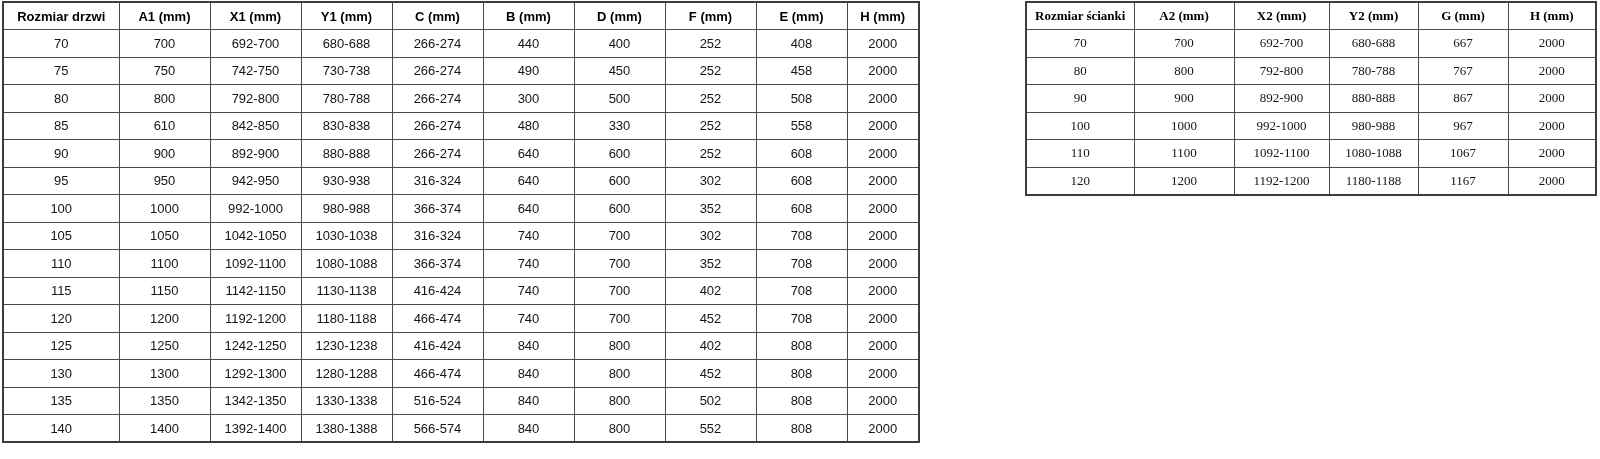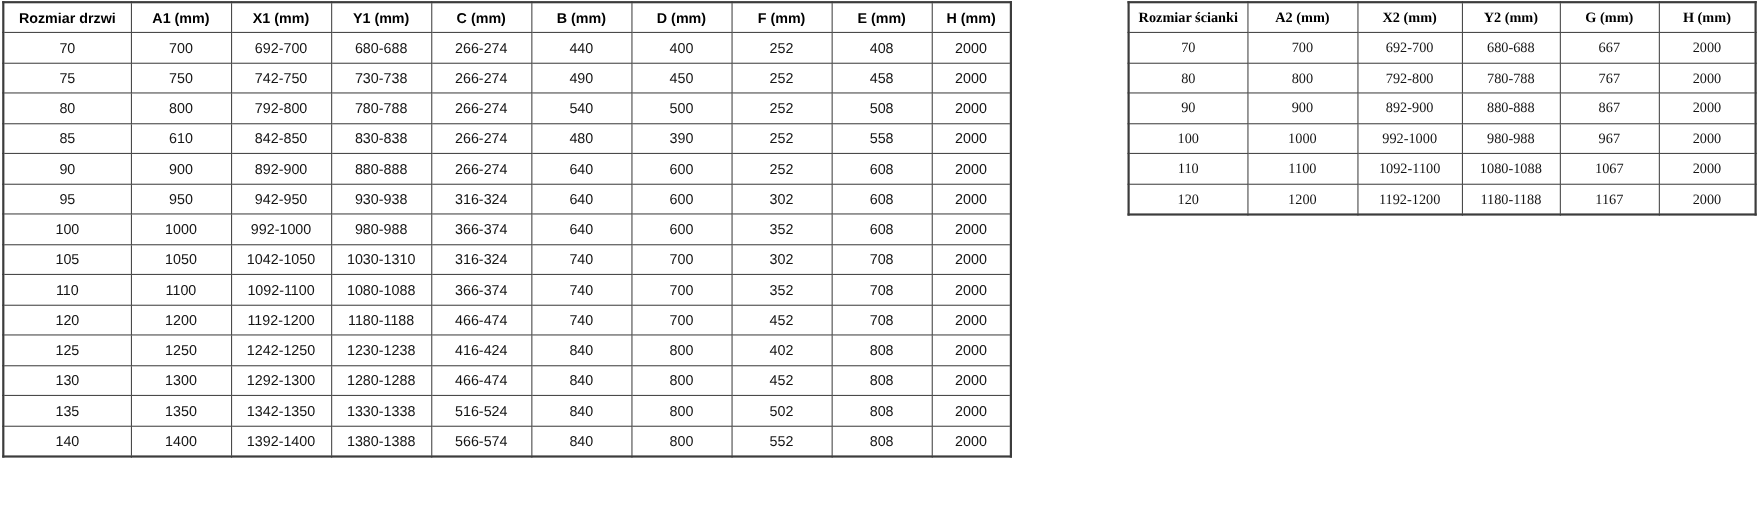--- a/index.html
+++ b/index.html
@@ -107,34 +107,34 @@
             <td>252</td>
             <td>458</td>
             <td>2000</td>
           </tr>
           <tr>
             <td>80</td>
             <td>800</td>
             <td>792-800</td>
             <td>780-788</td>
             <td>266-274</td>
-            <td>540</td>
+            <td>300</td>
             <td>500</td>
             <td>252</td>
             <td>508</td>
             <td>2000</td>
           </tr>
           <tr>
             <td>85</td>
             <td>610</td>
             <td>842-850</td>
             <td>830-838</td>
             <td>266-274</td>
             <td>480</td>
-            <td>390</td>
+            <td>330</td>
             <td>252</td>
             <td>558</td>
             <td>2000</td>
           </tr>
           <tr>
             <td>90</td>
             <td>900</td>
             <td>892-900</td>
             <td>880-888</td>
             <td>266-274</td>
@@ -165,37 +165,49 @@
             <td>640</td>
             <td>600</td>
             <td>352</td>
             <td>608</td>
             <td>2000</td>
           </tr>
           <tr>
             <td>105</td>
             <td>1050</td>
             <td>1042-1050</td>
-            <td>1030-1310</td>
+            <td>1030-1038</td>
             <td>316-324</td>
             <td>740</td>
             <td>700</td>
             <td>302</td>
             <td>708</td>
             <td>2000</td>
           </tr>
           <tr>
             <td>110</td>
             <td>1100</td>
             <td>1092-1100</td>
             <td>1080-1088</td>
             <td>366-374</td>
             <td>740</td>
             <td>700</td>
             <td>352</td>
+            <td>708</td>
+            <td>2000</td>
+          </tr>
+          <tr>
+            <td>115</td>
+            <td>1150</td>
+            <td>1142-1150</td>
+            <td>1130-1138</td>
+            <td>416-424</td>
+            <td>740</td>
+            <td>700</td>
+            <td>402</td>
             <td>708</td>
             <td>2000</td>
           </tr>
           <tr>
             <td>120</td>
             <td>1200</td>
             <td>1192-1200</td>
             <td>1180-1188</td>
             <td>466-474</td>
             <td>740</td>

